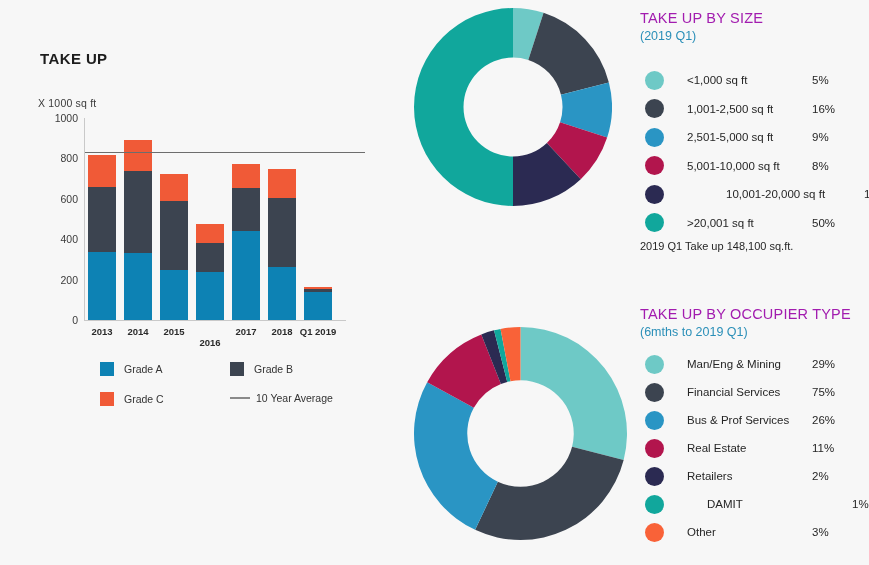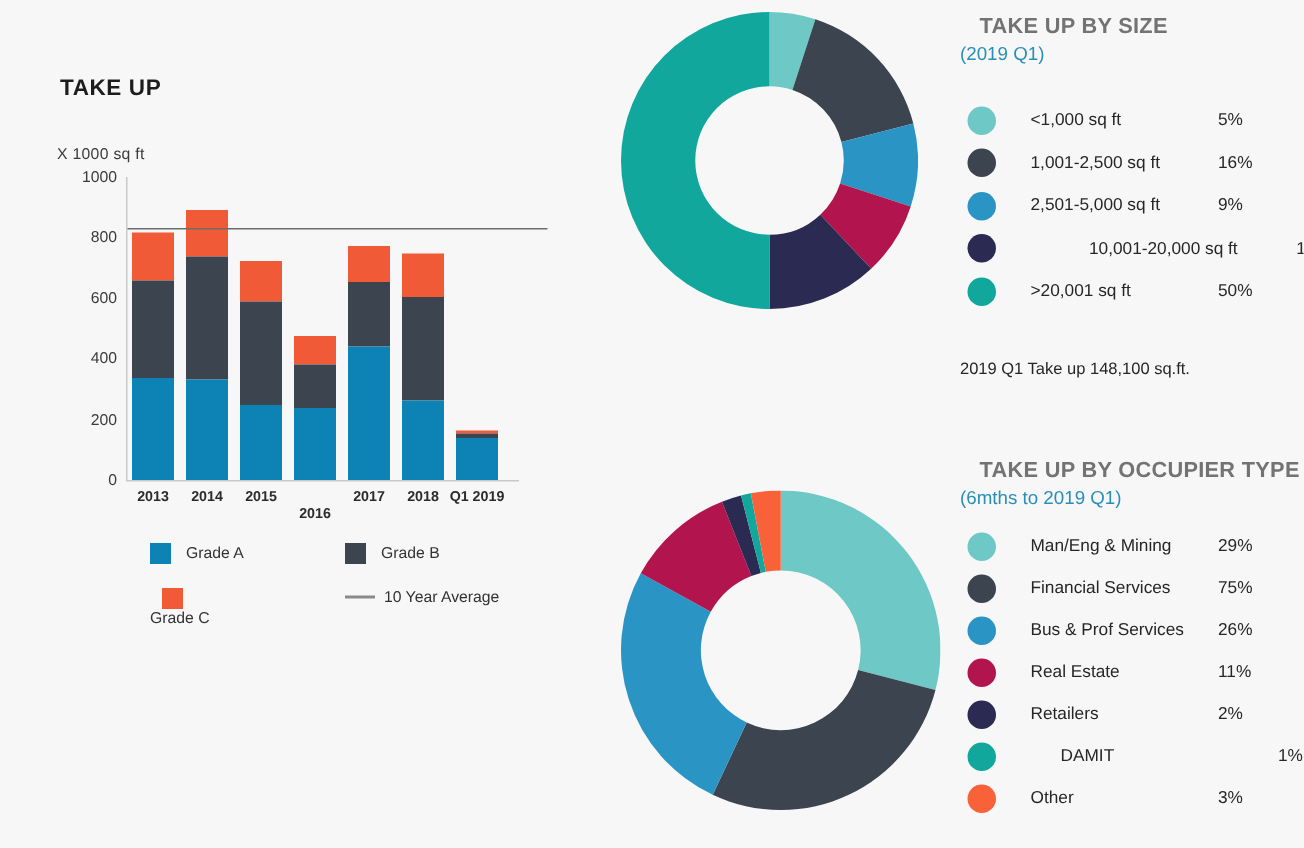--- a/index.html
+++ b/index.html
@@ -132,25 +132,24 @@
   #donut-size { left: 414px; top: 8px; }
   #donut-occ  { left: 414px; top: 327px; }
 
   
   #size-panel { left: 640px; top: 0; width: 229px; }
   #occ-panel  { left: 640px; top: 298px; width: 229px; }
 
   .hd { position: absolute; }
   .hd-main {
     font-size: 14.5px;
-    font-weight: bold;
+    font-weight: normal;
     letter-spacing: 0.2px;
-    color: #737373;
-    white-space: nowrap;
-    margin-left: 13px;
+    color: #a21caf;
+    white-space: nowrap;
   }
   .hd-sub {
     font-size: 12.5px;
     color: #2a8fb8;
     margin-top: 3px;
     white-space: nowrap;
   }
 
   .legend-list { position: absolute; left: 0; width: 229px; }
   .leg-item {
@@ -254,21 +253,21 @@
 
   <div id="bar-legend">
       <div class="lg-row" style="left: 0px; top: 0px;">
         <span class="lg-sw" style="background: rgb(13, 130, 180);"></span>
         <span class="lg-tx">Grade A</span>
       </div>
       <div class="lg-row" style="left: 130px; top: 0px;">
         <span class="lg-sw" style="background: rgb(60, 68, 80);"></span>
         <span class="lg-tx">Grade B</span>
       </div>
-      <div class="lg-row" style="left: 0px; top: 30px; flex-direction: column;">
+      <div class="lg-row" style="left: 0px; top: 30px;">
         <span class="lg-sw" style="background: rgb(240, 90, 55);"></span>
         <span class="lg-tx">Grade C</span>
       </div>
       <div class="lg-row" style="left: 130px; top: 30px;">
         <span class="lg-line" style="background: rgb(138, 138, 138);"></span>
         <span class="lg-tx">10 Year Average</span>
       </div>
     </div>
 </div>
 
@@ -294,20 +293,25 @@
       </div>
       <div class="leg-item" style="height: 28.5px;">
         <span class="leg-dot" style="background: rgb(60, 68, 80);"></span>
         <span class="leg-label">1,001-2,500 sq ft</span>
         <span class="leg-val">16%</span>
       </div>
       <div class="leg-item" style="height: 28.5px;">
         <span class="leg-dot" style="background: rgb(42, 149, 196);"></span>
         <span class="leg-label">2,501-5,000 sq ft</span>
         <span class="leg-val">9%</span>
+      </div>
+      <div class="leg-item" style="height: 28.5px;">
+        <span class="leg-dot" style="background: rgb(178, 21, 77);"></span>
+        <span class="leg-label">5,001-10,000 sq ft</span>
+        <span class="leg-val">8%</span>
       </div>
       <div class="leg-item" style="height: 28.5px; gap: 39px;">
         <span class="leg-dot" style="background: rgb(43, 42, 82);"></span>
         <span class="leg-label">10,001-20,000 sq ft</span>
         <span class="leg-val">12%</span>
       </div>
       <div class="leg-item" style="height: 28.5px;">
         <span class="leg-dot" style="background: rgb(17, 167, 156);"></span>
         <span class="leg-label">&gt;20,001 sq ft</span>
         <span class="leg-val">50%</span>

